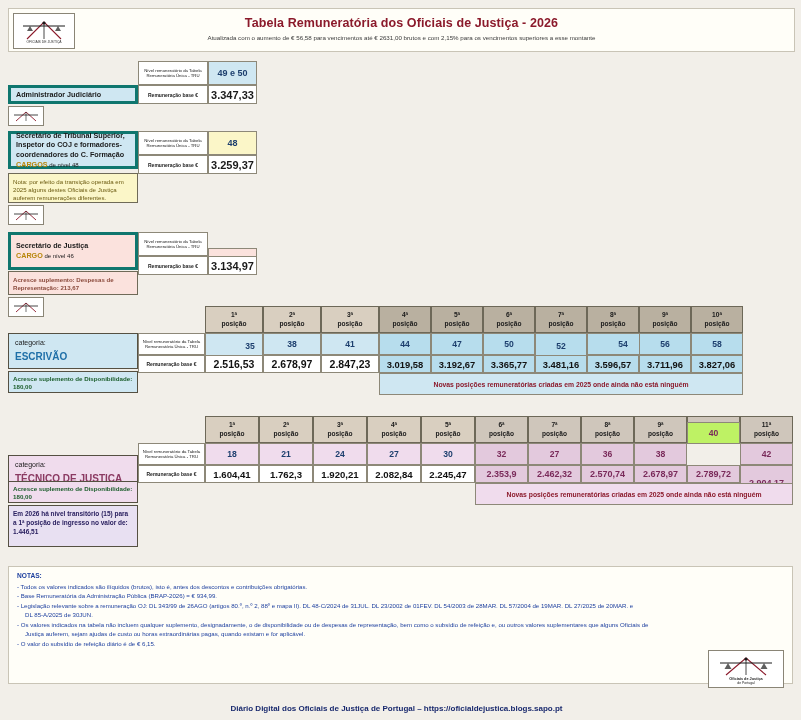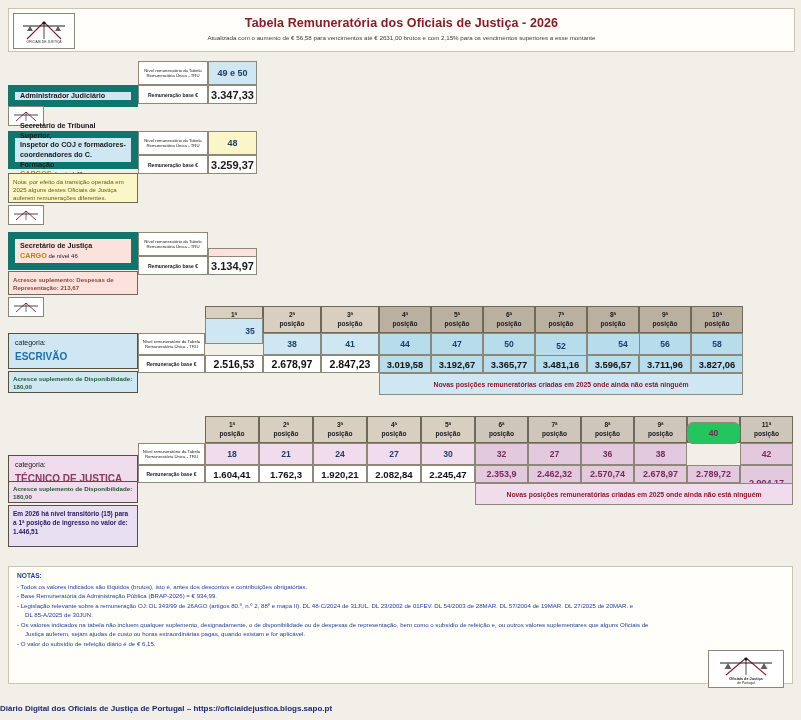--- a/index.html
+++ b/index.html
@@ -28,21 +28,21 @@
     position:absolute;left:0;top:7px;width:785px;text-align:center;
     font-size:12.5px;font-weight:bold;color:#8b1a2b;letter-spacing:.1px;
   }
   .subtitle{
     position:absolute;left:0;top:25px;width:785px;text-align:center;
     font-size:6.2px;color:#3a3a3a;
   }
 
   
   .leftbox{
-    position:absolute;box-sizing:border-box;border:7px solid #0f766e;
+    position:absolute;box-sizing:border-box;border:3px solid #0f766e;
     padding:4px 5px;font-size:7.2px;font-weight:bold;line-height:1.35;
     display:flex;align-items:center;
   }
   .b1-left{left:8px;top:85px;width:130px;height:19px;background:#cfe7f2;}
   .b2-left{left:8px;top:131px;width:130px;height:38px;background:#cfe7f2;}
   .b3-left{left:8px;top:232px;width:130px;height:38px;background:#fbe2dd;}
 
   .notebox{
     position:absolute;box-sizing:border-box;border:1px solid #6f6a58;
     font-size:6.1px;line-height:1.35;padding:4px;
@@ -129,21 +129,21 @@
   .notes-title{font-size:6.6px;font-weight:bold;color:#1d3f9e;margin-bottom:3px;}
   .notes ul{margin:0;padding:0;list-style:none;}
   .notes li{font-size:6.1px;color:#1d3f9e;line-height:1.55;}
   .notes .ind{padding-left:8px;}
 
   .footer-logo{
     position:absolute;left:708px;top:650px;width:74px;height:36px;
     background:#ffffff;border:1px solid #8a8576;display:flex;align-items:center;justify-content:center;
   }
   .footer-text{
-    position:absolute;left:0;top:704px;width:793px;
+    position:absolute;left:0;top:704px;width:793px;text-align:center;
     font-size:8px;font-weight:bold;color:#1a2a6e;
   }
   svg{display:block;}
 </style>
 </head>
 <body>
 
 <div class="page">
 
   <div class="header">
@@ -266,21 +266,21 @@
   <div class="hdr hdr-b" style="left:639px;top:306px;width:52px;height:27px;">
       <span style="white-space:pre-line">9ª
 posição</span>
     </div>
   <div class="hdr hdr-b" style="left:691px;top:306px;width:52px;height:27px;">
       <span style="white-space:pre-line">10ª
 posição</span>
     </div>
 
   <div class="nv-label" style="left:138px;top:333px;width:67px;height:22px;">Nível remuneratório da Tabela Remuneratória Única - TRU</div>
-  <div class="numcell" style="left:205px;top:318px;width:58px;height:26px;background:#cfe7f2;padding-left:32px;">35</div>
+  <div class="numcell" style="left:205px;top:333px;width:58px;height:26px;background:#cfe7f2;padding-left:32px;">35</div>
   <div class="numcell" style="left:263px;top:333px;width:58px;height:22px;background:#cfe7f2;">38</div>
   <div class="numcell" style="left:321px;top:333px;width:58px;height:22px;background:#cfe7f2;">41</div>
   <div class="numcell" style="left:379px;top:333px;width:52px;height:22px;background:#b7dded;">44</div>
   <div class="numcell" style="left:431px;top:333px;width:52px;height:22px;background:#b7dded;">47</div>
   <div class="numcell" style="left:483px;top:333px;width:52px;height:22px;background:#b7dded;">50</div>
   <div class="numcell" style="left:535px;top:333px;width:52px;height:25px;background:#b7dded;">52</div>
   <div class="numcell" style="left:587px;top:333px;width:72px;height:22px;background:#b7dded;">54</div>
   <div class="numcell" style="left:639px;top:333px;width:52px;height:22px;background:#b7dded;">56</div>
   <div class="numcell" style="left:691px;top:333px;width:52px;height:22px;background:#b7dded;">58</div>
 
@@ -353,21 +353,21 @@
   <div class="nv-label" style="left:138px;top:443px;width:67px;height:22px;">Nível remuneratório da Tabela Remuneratória Única - TRU</div>
   <div class="numcell" style="left:205px;top:443px;width:54px;height:22px;background:#f0dced;">18</div>
   <div class="numcell" style="left:259px;top:443px;width:54px;height:22px;background:#f0dced;">21</div>
   <div class="numcell" style="left:313px;top:443px;width:54px;height:22px;background:#f0dced;">24</div>
   <div class="numcell" style="left:367px;top:443px;width:54px;height:22px;background:#f0dced;">27</div>
   <div class="numcell" style="left:421px;top:443px;width:54px;height:22px;background:#f0dced;">30</div>
   <div class="numcell" style="left:475px;top:443px;width:53px;height:22px;background:#e3c9dd;color:#7a2a5a;">32</div>
   <div class="numcell" style="left:528px;top:443px;width:53px;height:22px;background:#e3c9dd;color:#7a2a5a;">27</div>
   <div class="numcell" style="left:581px;top:443px;width:53px;height:22px;background:#e3c9dd;color:#7a2a5a;">36</div>
   <div class="numcell" style="left:634px;top:443px;width:53px;height:22px;background:#e3c9dd;color:#7a2a5a;">38</div>
-  <div class="numcell" style="left:687px;top:422px;width:53px;height:22px;background:#22c55e;color:#7a2a5a;border-radius:6px;">40</div>
+  <div class="numcell" style="left:687px;top:422px;width:53px;height:22px;background:#bef264;color:#7a2a5a;">40</div>
   <div class="numcell" style="left:740px;top:443px;width:53px;height:22px;background:#e3c9dd;color:#7a2a5a;">42</div>
 
   <div class="bs-label" style="left:138px;top:465px;width:67px;height:18px;">Remuneração base  €</div>
   <div class="valcell" style="left:205px;top:465px;width:54px;height:18px;background:#ffffff;color:#111;font-size:9.6px;">1.604,41</div>
   <div class="valcell" style="left:259px;top:465px;width:54px;height:18px;background:#ffffff;color:#111;font-size:9.6px;">1.762,3</div>
   <div class="valcell" style="left:313px;top:465px;width:54px;height:18px;background:#ffffff;color:#111;font-size:9.6px;">1.920,21</div>
   <div class="valcell" style="left:367px;top:465px;width:54px;height:18px;background:#ffffff;color:#111;font-size:9.6px;">2.082,84</div>
   <div class="valcell" style="left:421px;top:465px;width:54px;height:18px;background:#ffffff;color:#111;font-size:9.6px;">2.245,47</div>
   <div class="valcell" style="left:475px;top:465px;width:53px;height:18px;background:#e3c9dd;color:#7a2a5a;font-size:9px;">2.353,9</div>
   <div class="valcell" style="left:528px;top:465px;width:53px;height:18px;background:#e3c9dd;color:#7a2a5a;font-size:9px;">2.462,32</div>

